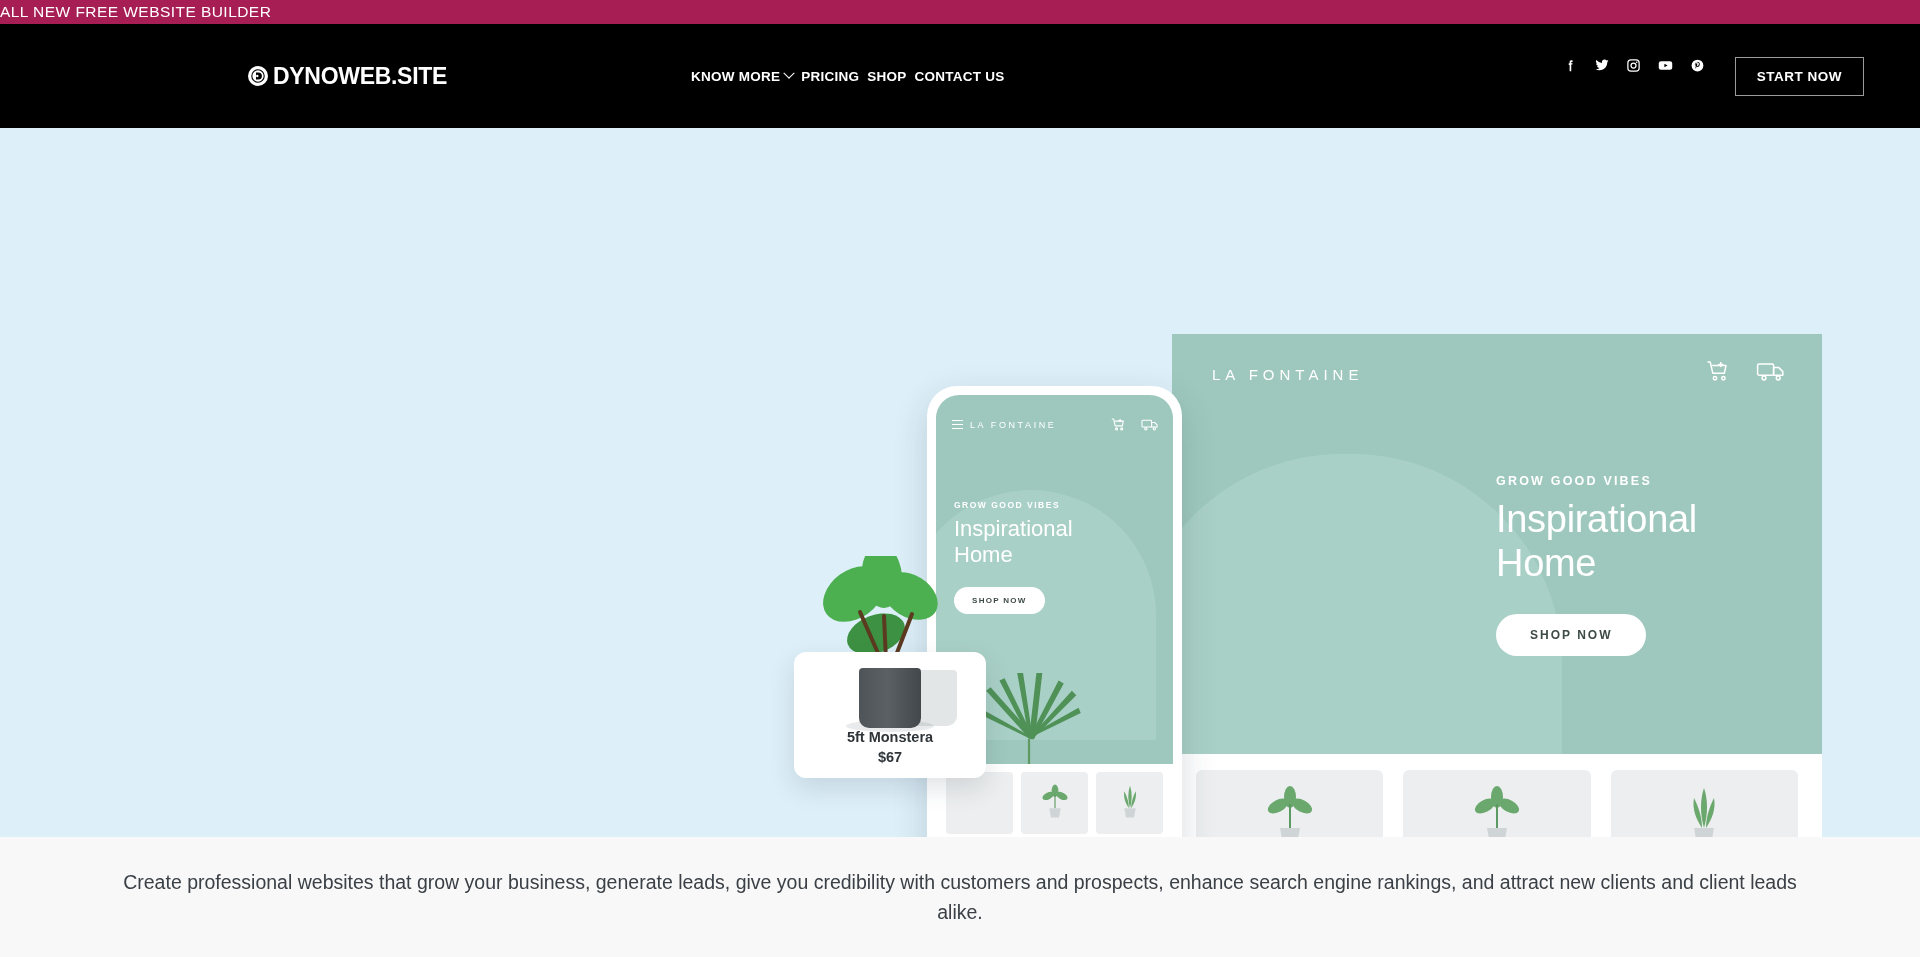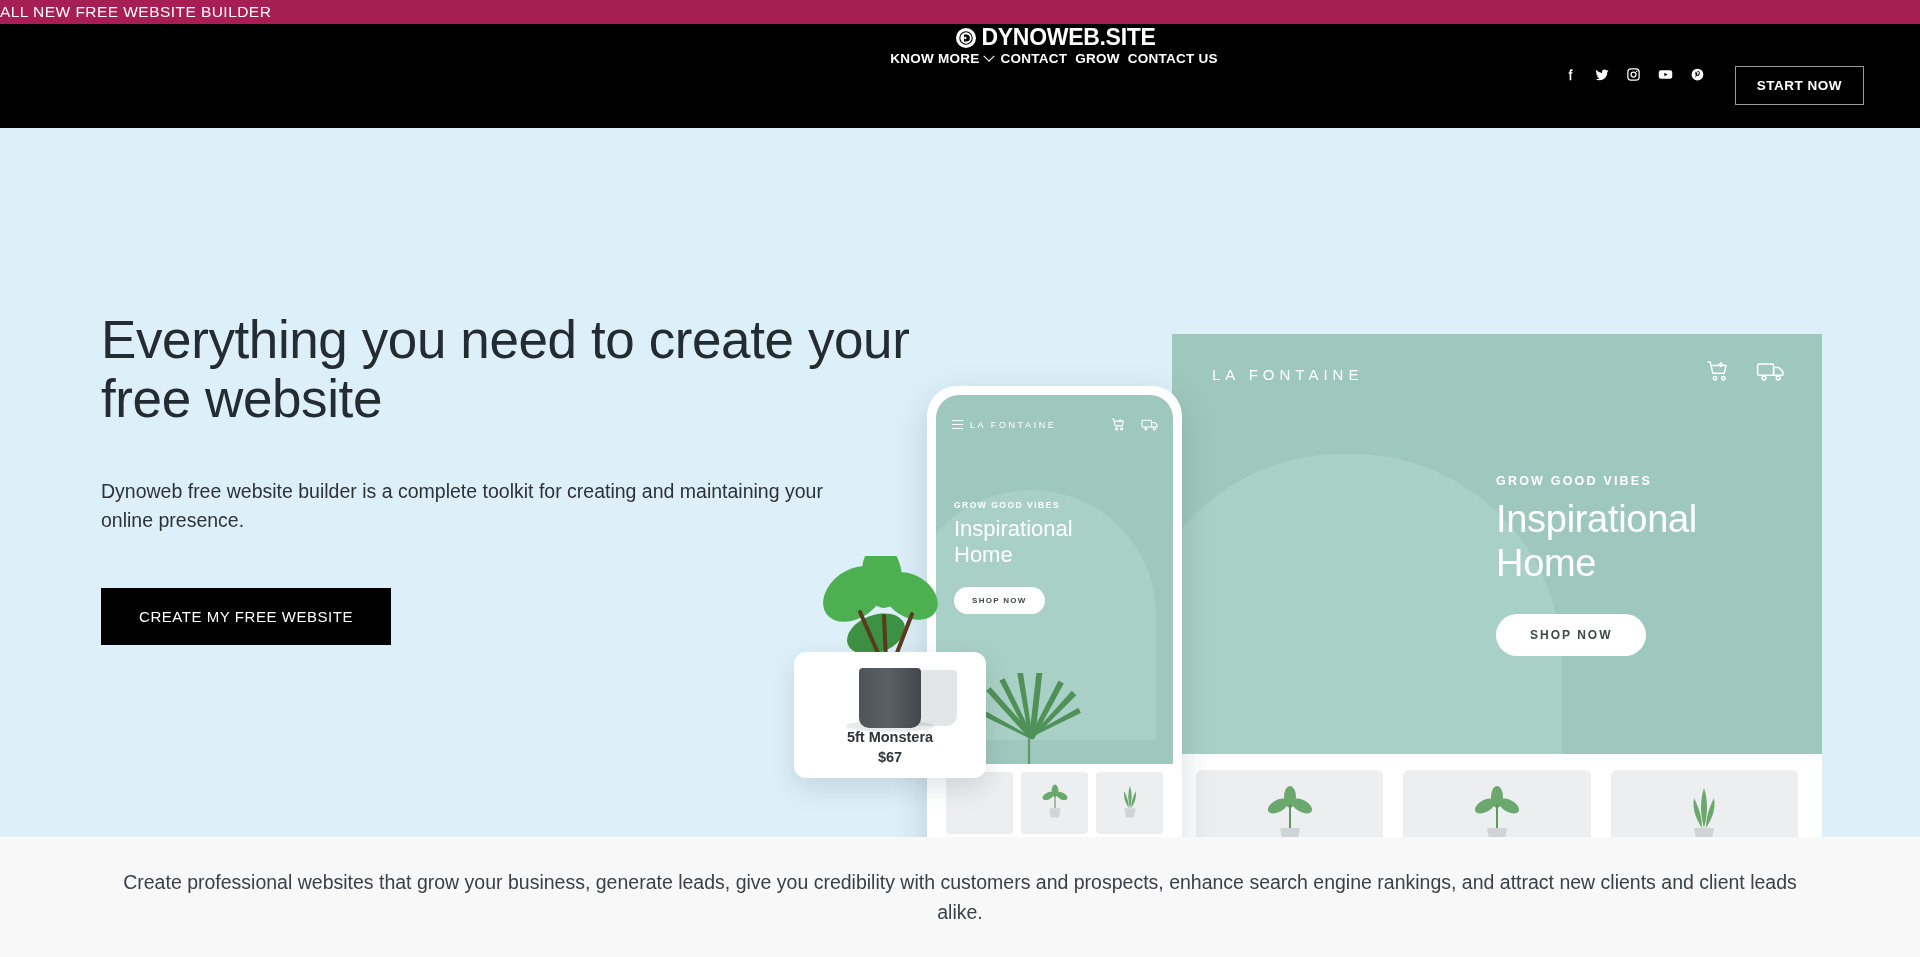--- a/index.html
+++ b/index.html
@@ -23,21 +23,20 @@
     font-weight:400;
   }
 
   
   .navbar {
     height:104px;
     background:#000000;
     display:flex; align-items:center;
     padding:0 56px 0 0;
     position:relative;
-    flex-direction:column;
   }
   .logo {
     display:flex; align-items:center; gap:5px;
     margin-left:248px;
     flex:0 0 auto;
   }
   .logo-mark {
     width:20px; height:20px; border-radius:50%;
     background:#ffffff;
     display:flex; align-items:center; justify-content:center;
@@ -323,24 +322,24 @@
     </span>
     <span class="logo-text">DYNOWEB.SITE</span>
   </div>
 
   <div class="nav-links">
     <a class="nav-link">
       <span>KNOW MORE</span>
       <i class="chev"></i>
     </a>
     <a class="nav-link">
-      <span>CONTACT</span>
+      <span>PRICING</span>
     </a>
     <a class="nav-link">
-      <span>GROW</span>
+      <span>SHOP</span>
     </a>
     <a class="nav-link">
       <span>CONTACT US</span>
     </a>
   </div>
 
   <div class="nav-right">
     <div class="socials">
       <a class="social">
         <svg width="15" height="15" viewBox="0 0 24 24">
@@ -371,25 +370,20 @@
             <path d="M11.4 6.6c-2.4.3-3.8 2-3.6 3.9.1.8.5 1.5 1.2 1.8.2.1.3 0 .3-.2l.1-.6c0-.2 0-.3-.1-.4-.3-.4-.5-.9-.4-1.6.1-1.5 1.4-2.6 3-2.5 1.6.1 2.4 1.2 2.3 2.6-.1 1.8-1 3.1-2.1 3-.6 0-1-.5-.9-1.2.2-.8.6-1.6.6-2.2 0-.5-.3-.9-.9-1-.7 0-1.3.7-1.4 1.7 0 .6.2 1 .2 1l-.9 3.8c-.2.9-.1 2.1 0 2.2 0 .1.1.1.2 0 .1-.1.7-.9 1-1.7l.4-1.5c.2.4.9.8 1.6.8 2.1-.1 3.6-2.1 3.7-4.6.1-2.1-1.6-3.8-4.3-3.9z" fill="#000"></path>
           </svg>
       </a>
     </div>
     <button class="start-btn">START NOW</button>
   </div>
 </div>
 
 <div class="hero">
 
-  <div class="hero-copy">
-    <h1 class="hero-title">Everything you need to create your free website</h1>
-    <p class="hero-sub">Dynoweb free website builder is a complete toolkit for creating and maintaining your online presence.</p>
-    <button class="hero-cta">CREATE MY FREE WEBSITE</button>
-  </div>
 
   <div class="mockup">
 
     <div class="desktop">
       <div class="desk-hero">
         <span class="desk-brand">LA FONTAINE</span>
         <div class="desk-icons">
           <span>
             <svg width="26" height="24" viewBox="0 0 26 24" fill="none" stroke="#fff" stroke-width="1.5" stroke-linecap="round" stroke-linejoin="round">
               <path d="M2 3h2.2l2.6 11.2h11"></path>

